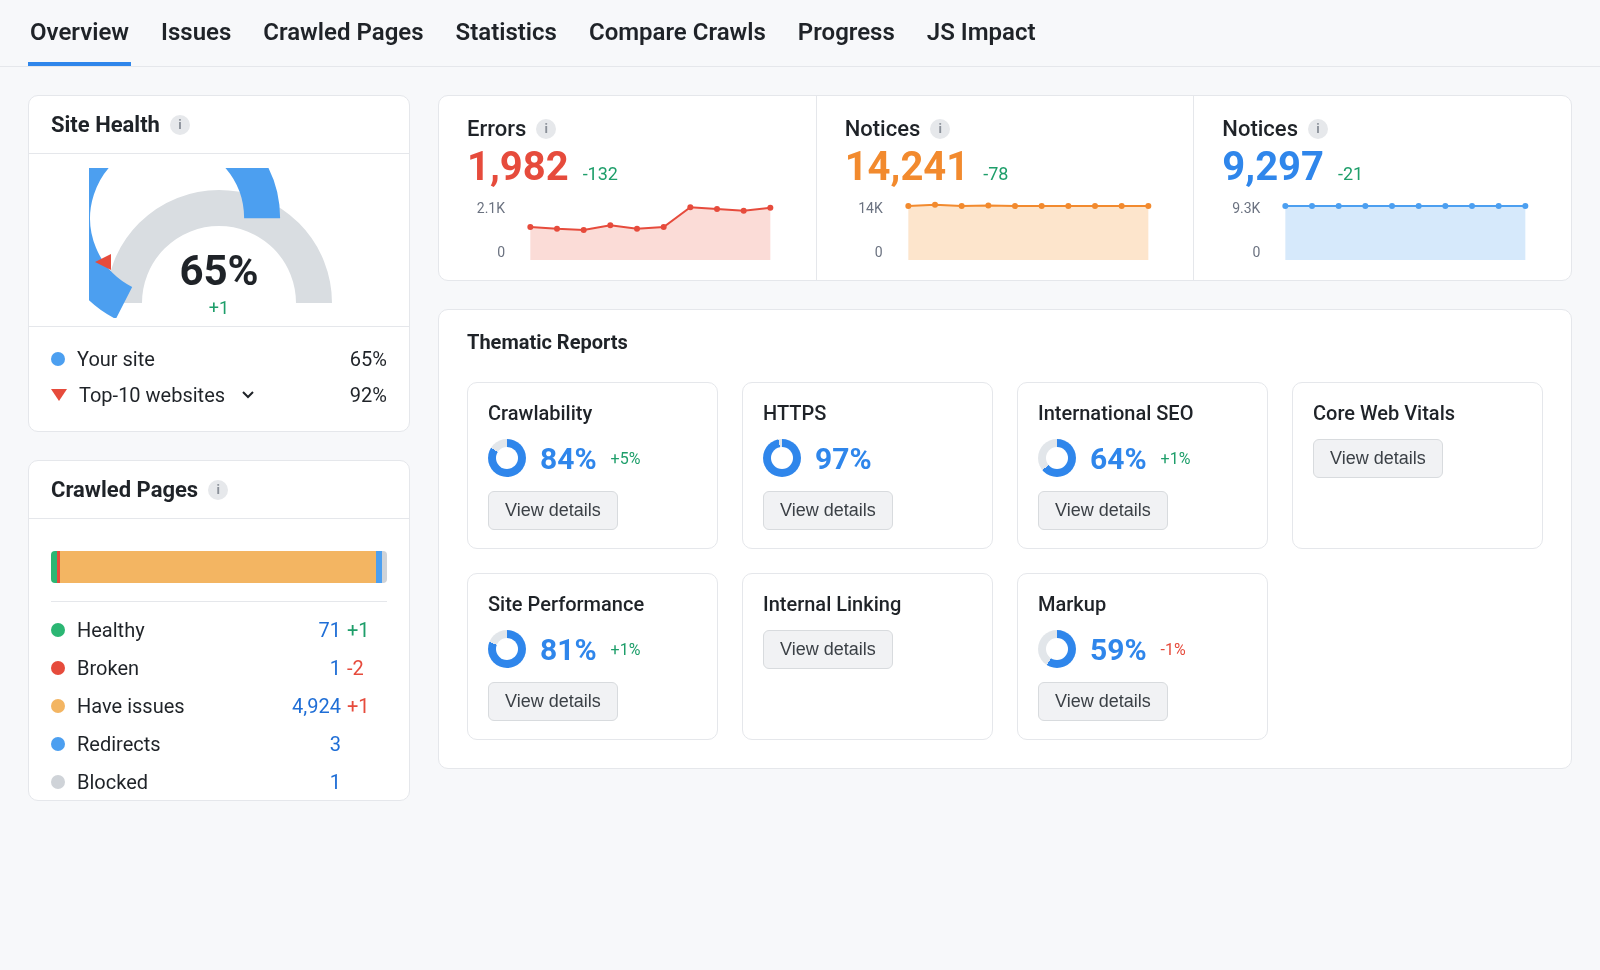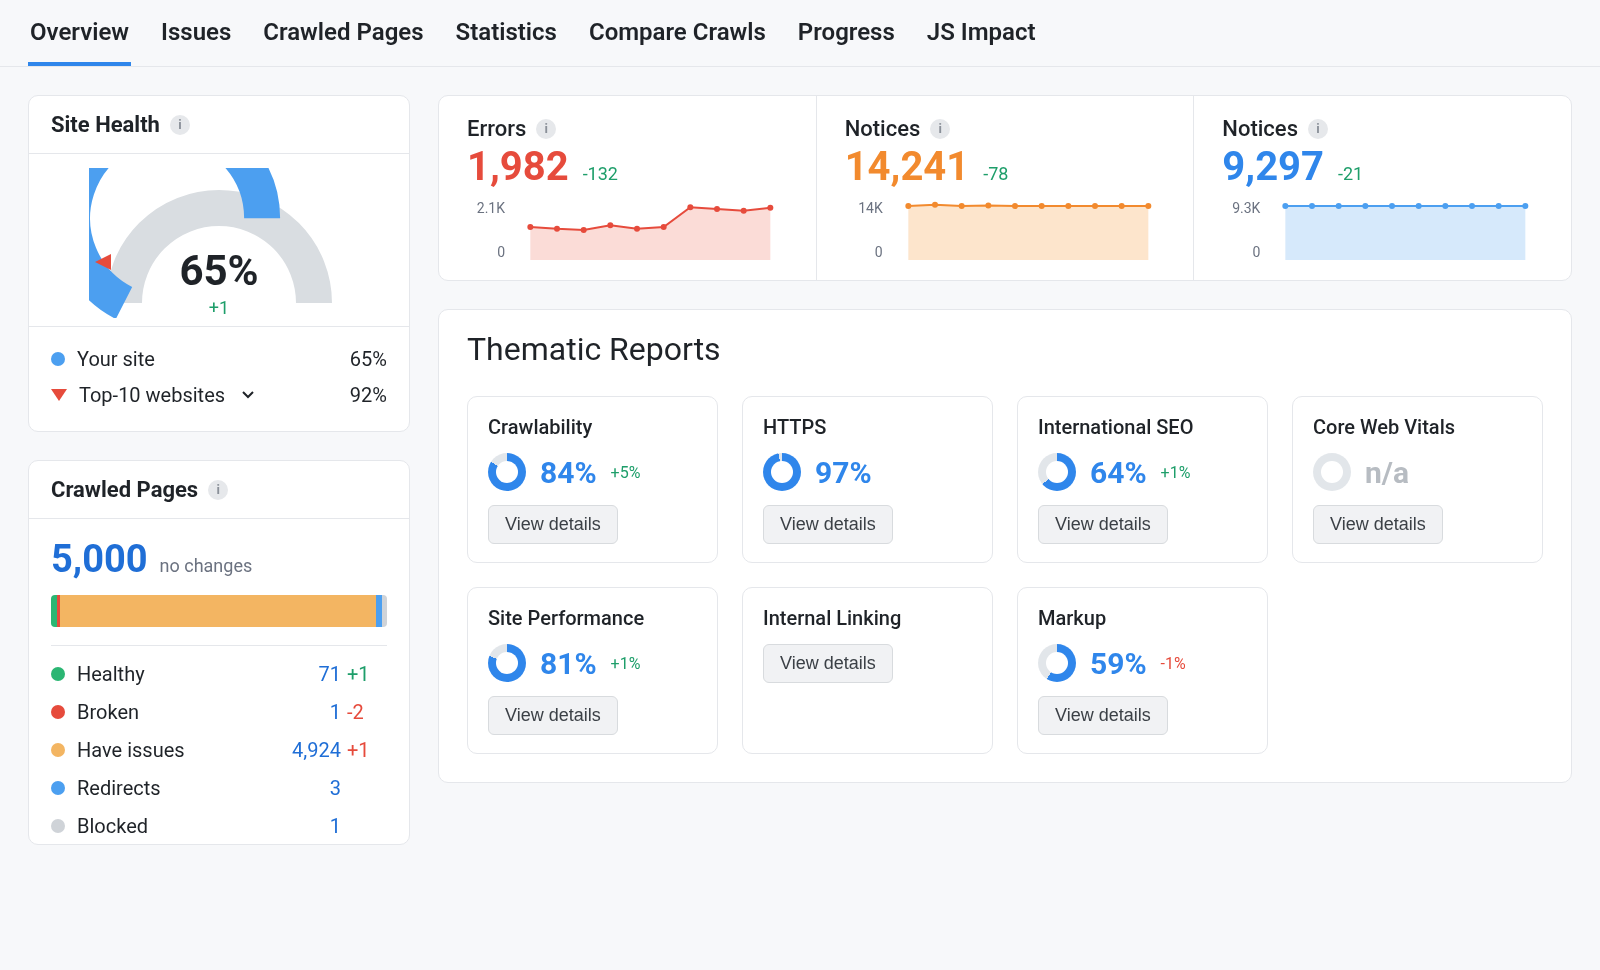--- a/index.html
+++ b/index.html
@@ -67,21 +67,21 @@
   .stat-val{display:flex;align-items:baseline;gap:14px;margin-top:2px;}
   .big{font-size:40px;font-weight:700;}
   .big.err{color:var(--red);}
   .big.warn{color:var(--orange);}
   .big.note{color:var(--blue);}
   .delta-small{font-size:18px;color:var(--green);}
   .spark-wrap{display:flex;align-items:flex-start;gap:8px;margin-top:10px;}
   .axis-labels{display:flex;flex-direction:column;justify-content:space-between;height:60px;font-size:14px;color:var(--muted);min-width:38px;text-align:right;}
   .spark{flex:1;height:60px;}
   
-  .th-title{font-size:32px;font-weight:400;padding:20px 28px 8px;}
+  .th-title{font-size:20px;font-weight:700;padding:20px 28px 8px;}
   .th-grid{display:grid;grid-template-columns:repeat(4,1fr);gap:24px;padding:20px 28px 28px;}
   .th-card{border:1px solid var(--border);border-radius:10px;padding:18px 20px;display:flex;flex-direction:column;gap:14px;}
   .th-name{font-size:20px;font-weight:500;}
   .th-row{display:flex;align-items:center;gap:14px;}
   .donut{width:38px;height:38px;border-radius:50%;position:relative;}
   .donut::after{content:"";position:absolute;inset:8px;background:#fff;border-radius:50%;}
   .th-pct{font-size:30px;font-weight:700;color:var(--blue);}
   .th-pct.na{color:var(--grey2);}
   .th-delta{font-size:16px;color:var(--green);}
   .th-delta.neg{color:var(--red);}
@@ -148,24 +148,20 @@
           </div>
         </div>
       </div>
 
       <div class="card">
         <div class="card-head">
           <div class="card-title">Crawled Pages</div>
           <div class="info-i">i</div>
         </div>
         <div class="cp-body">
-          <div class="cp-big">
-            <span class="cp-num">5,000</span>
-            <span class="cp-note">no changes</span>
-          </div>
           <div class="cp-bar" id="cp-bar">
               <div style="width: 1.8%; background: rgb(43, 182, 115);"></div>
               <div style="width: 0.8%; background: rgb(230, 75, 60);"></div>
               <div style="width: 94%; background: rgb(243, 181, 98);"></div>
               <div style="width: 2%; background: rgb(76, 159, 240);"></div>
               <div style="width: 1.4%; background: rgb(207, 211, 216);"></div>
             </div>
           <div class="cp-rows" id="cp-rows">
               <div class="cp-row">
                 <div class="cp-label">
@@ -331,24 +327,20 @@
               <div class="th-name">International SEO</div>
               <div class="th-row">
                 <div class="donut" style="background: conic-gradient(rgb(47, 134, 235) 0deg, rgb(47, 134, 235) 230.4deg, rgb(226, 230, 234) 230.4deg, rgb(226, 230, 234) 360deg);"></div>
                 <div class="th-pct">64%</div>
                 <div class="th-delta ">+1%</div>
               </div>
               <button class="btn">View details</button>
             </div>
             <div class="th-card">
               <div class="th-name">Core Web Vitals</div>
-              <div class="th-row">
-                <div class="donut" style="background: conic-gradient(rgb(207, 211, 216) 0deg, rgb(207, 211, 216) 0deg, rgb(226, 230, 234) 0deg, rgb(226, 230, 234) 360deg);"></div>
-                <div class="th-pct na">n/a</div>
-              </div>
               <button class="btn">View details</button>
             </div>
             <div class="th-card">
               <div class="th-name">Site Performance</div>
               <div class="th-row">
                 <div class="donut" style="background: conic-gradient(rgb(47, 134, 235) 0deg, rgb(47, 134, 235) 291.6deg, rgb(226, 230, 234) 291.6deg, rgb(226, 230, 234) 360deg);"></div>
                 <div class="th-pct">81%</div>
                 <div class="th-delta ">+1%</div>
               </div>
               <button class="btn">View details</button>

